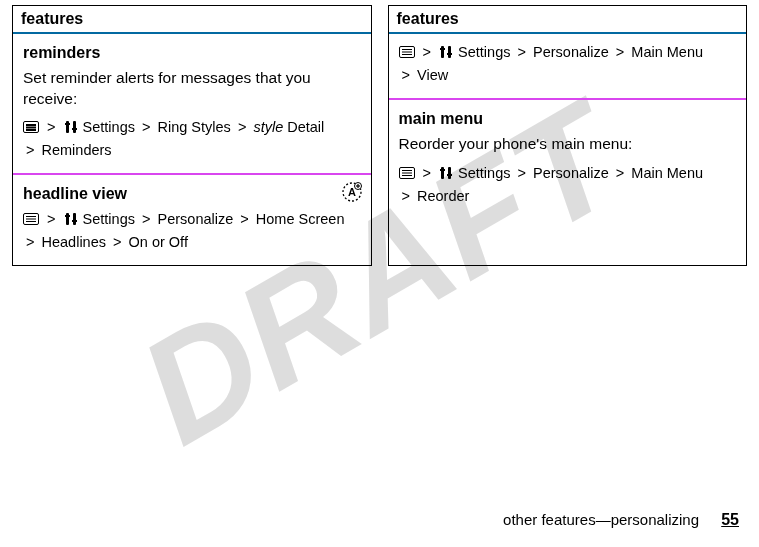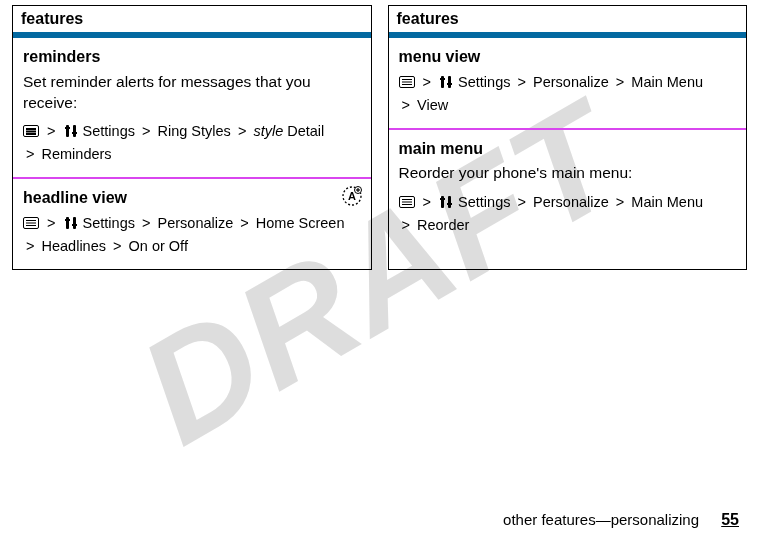--- a/index.html
+++ b/index.html
@@ -32,21 +32,21 @@
     position: relative;
     z-index: 1;
     padding: 5px 12px 0 12px;
     gap: 16px;
   }
   .col {
     flex: 1;
     border: 1px solid #000;
   }
   .features-header {
-    border-bottom: 6px solid #0369a1;
+    border-bottom: 2px solid #0369a1;
     padding: 4px 8px;
     font-weight: bold;
     font-size: 16px;
   }
   .cell {
     border-bottom: 2px solid #d946ef;
     padding: 8px 10px 12px 10px;
     font-size: 15.5px;
     line-height: 1.35;
     position: relative;
@@ -187,21 +187,20 @@
         <span> <span>or</span> </span>
         <span class="bold">Off</span>
       </div>
     </div>
   </div>
 
   <div class="col">
     <div class="features-header">features</div>
 
     <div class="cell">
-      <div class="cell-title">menu view</div>
       <div class="path">
         <span class="menu-icon"></span>
         <span class="gt">&gt;</span>
         <span class="settings-icon">
           <svg width="14" height="14" viewBox="0 0 14 14">
               <rect x="2" y="1" width="3" height="12" fill="#000" rx="1"></rect>
               <rect x="1" y="3" width="5" height="2" fill="#000"></rect>
               <rect x="9" y="1" width="3" height="12" fill="#000" rx="1"></rect>
               <rect x="8" y="8" width="5" height="2" fill="#000"></rect>
             </svg>

